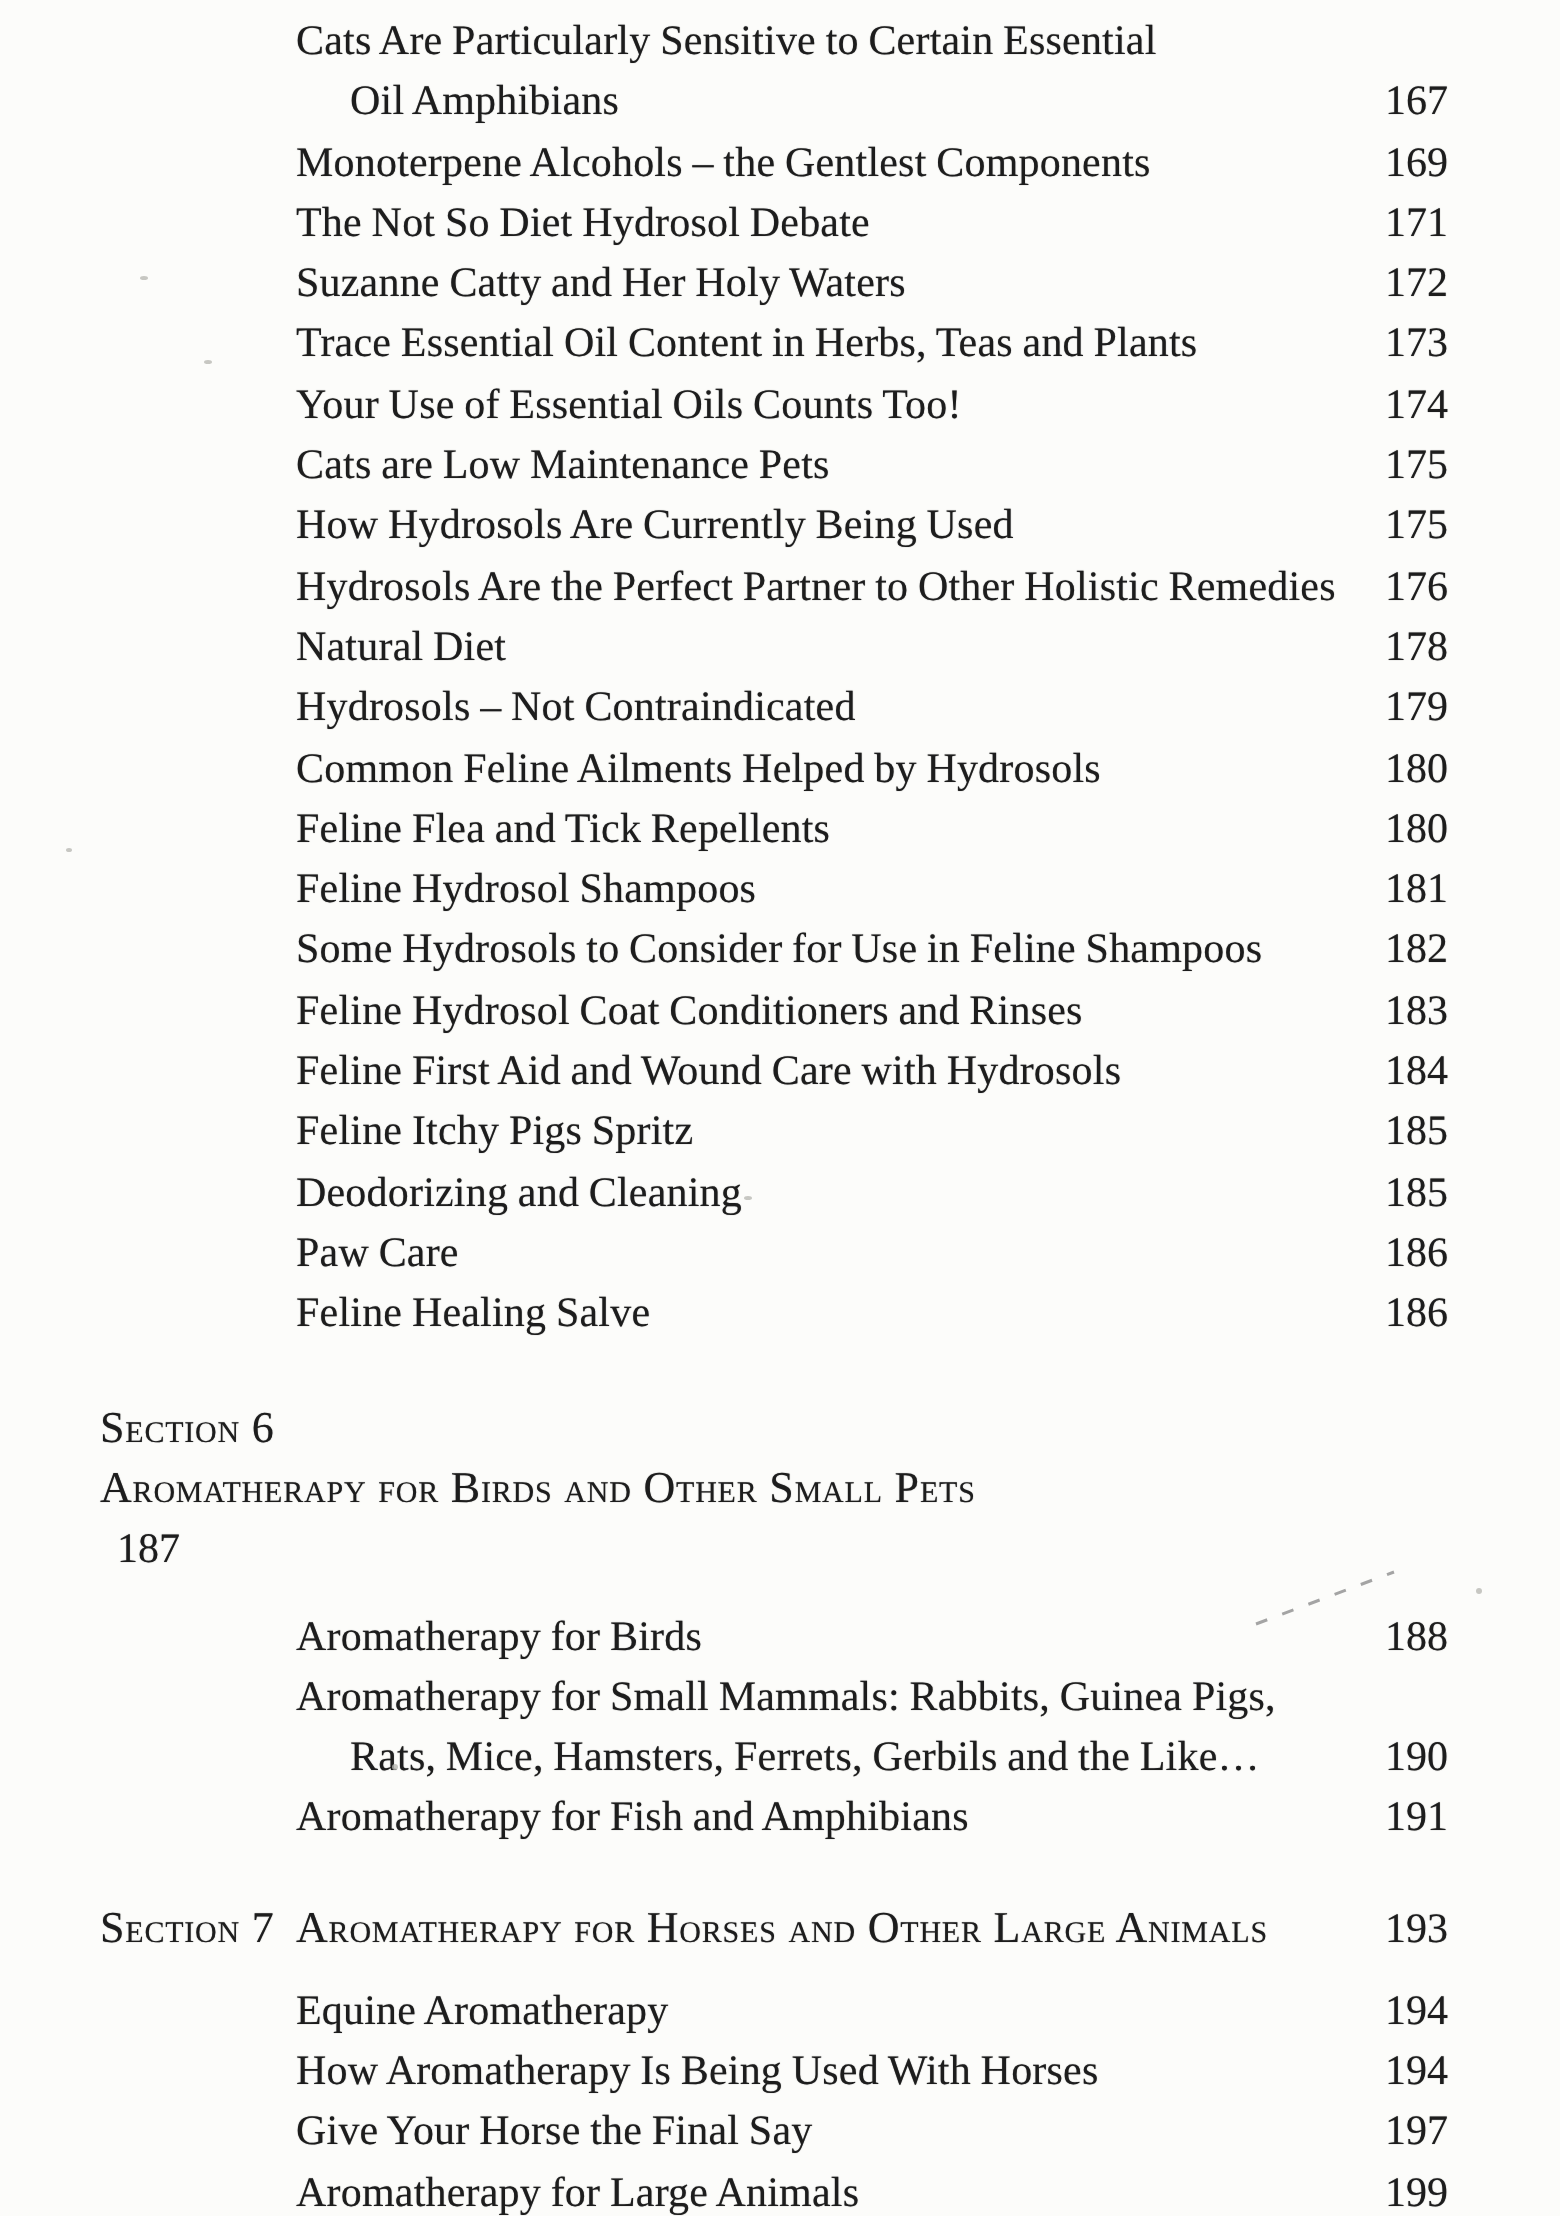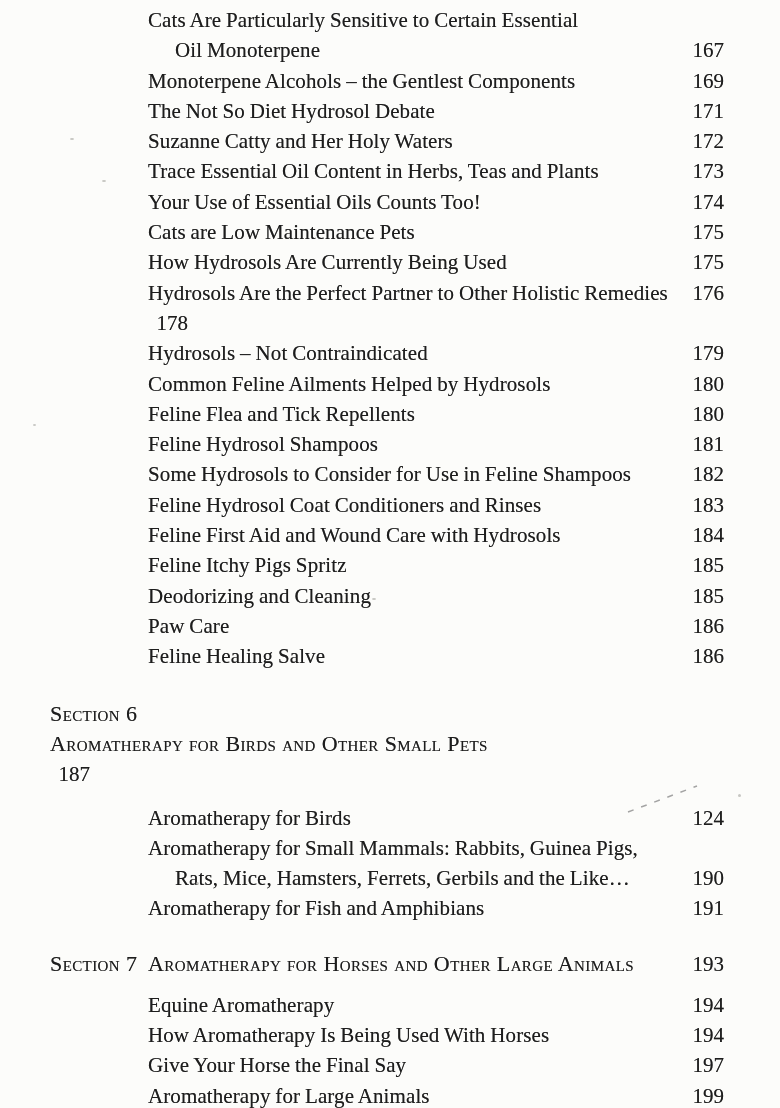--- a/index.html
+++ b/index.html
@@ -115,21 +115,21 @@
 </style>
 </head>
 <body>
 
 <div class="page">
 
   <div class="toc">
   <div class="entry-row">
     <span class="entry-titles">
       <span class="entry-line">Cats Are Particularly Sensitive to Certain Essential</span>
-      <span class="entry-line second" style="display: block;">Oil Monoterpene</span>
+      <span class="entry-line second" style="display: block;">Oil Amphibians</span>
     </span>
     <span class="entry-page">167</span>
   </div>
 
   <div class="entry-row">
     <span class="entry-titles">
       <span class="entry-line">Monoterpene Alcohols – the Gentlest Components</span>
       
     </span>
     <span class="entry-page">169</span>
@@ -186,20 +186,24 @@
 
   <div class="entry-row">
     <span class="entry-titles">
       <span class="entry-line">Hydrosols Are the Perfect Partner to Other Holistic Remedies</span>
       
     </span>
     <span class="entry-page">176</span>
   </div>
 
   <div class="entry-row">
+    <span class="entry-titles">
+      <span class="entry-line">Natural Diet</span>
+      
+    </span>
     <span class="entry-page">178</span>
   </div>
 
   <div class="entry-row">
     <span class="entry-titles">
       <span class="entry-line">Hydrosols – Not Contraindicated</span>
       
     </span>
     <span class="entry-page">179</span>
   </div>
@@ -288,21 +292,21 @@
     <span class="section-label">Section 6</span>
     <span class="section-title">Aromatherapy for Birds and Other Small Pets</span>
     <span class="section-page">187</span>
   </div>
 
   <div class="entry-row">
     <span class="entry-titles">
       <span class="entry-line">Aromatherapy for Birds</span>
       
     </span>
-    <span class="entry-page">124</span>
+    <span class="entry-page">188</span>
   </div>
 
   <div class="entry-row">
     <span class="entry-titles">
       <span class="entry-line">Aromatherapy for Small Mammals: Rabbits, Guinea Pigs,</span>
       <span class="entry-line second" style="display: block;">Rats, Mice, Hamsters, Ferrets, Gerbils and the Like…</span>
     </span>
     <span class="entry-page">190</span>
   </div>
 

